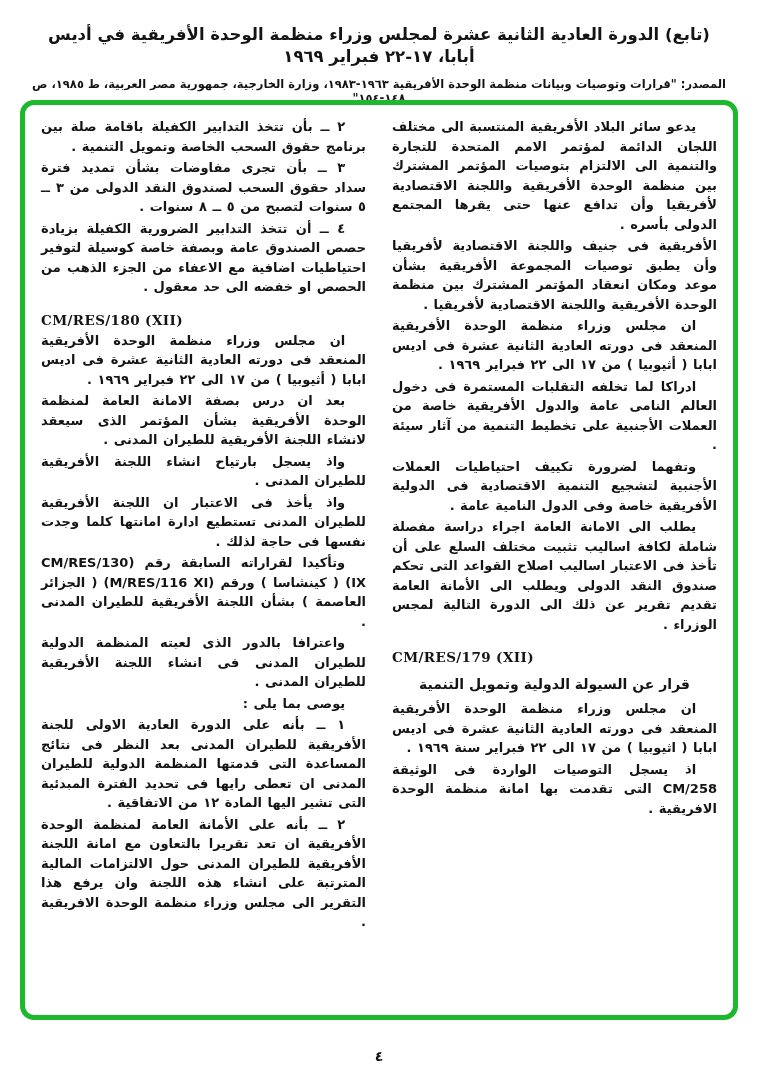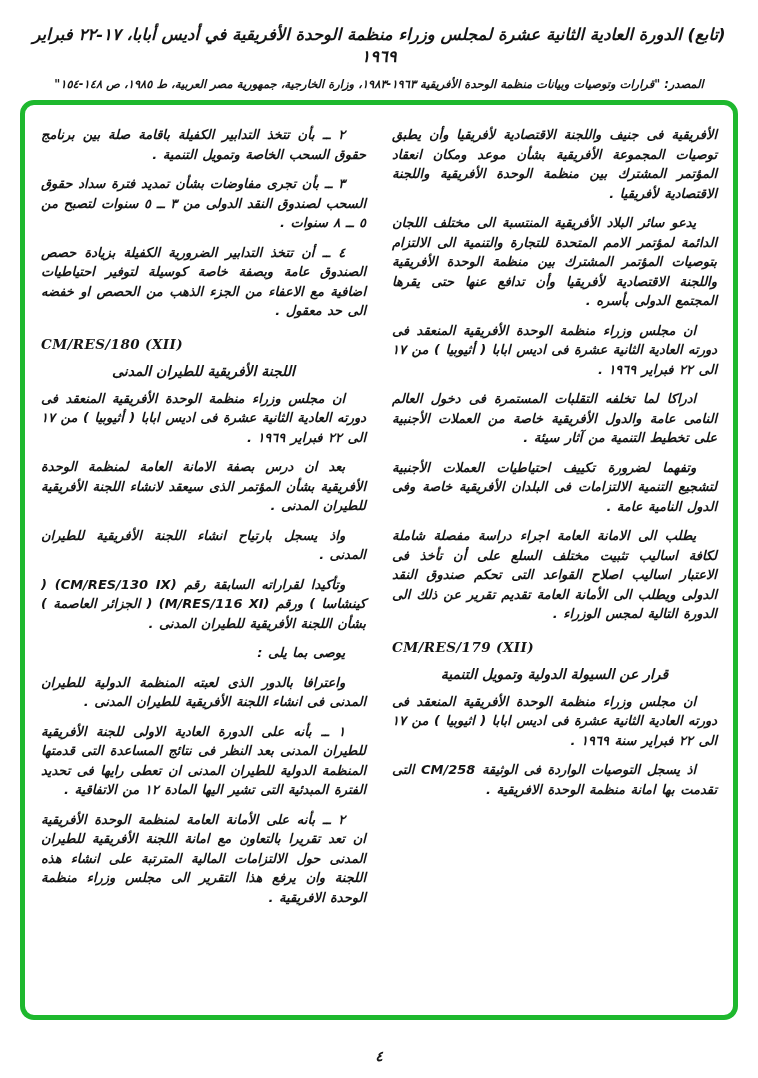--- a/index.html
+++ b/index.html
@@ -1,33 +1,33 @@
 <!DOCTYPE html>
 <html lang="ar"><head>
 <meta charset="utf-8">
 <style>
   html,body { margin:0; padding:0; background:#ffffff; }
   .page {
     position:relative; width:758px; height:1078px; background:#ffffff;
-    font-family:"DejaVu Sans", sans-serif; color:#141414; overflow:hidden;font-style:italic;
+    font-family:"DejaVu Sans", sans-serif; color:#141414; overflow:hidden;
   }
   header.doc-header { direction:rtl; text-align:center; padding-top:24px; }
   .hdr-title { font-size:16.5px; font-weight:bold; letter-spacing:0; line-height:1.35; padding:0 28px; }
   .hdr-source { font-size:11.5px; font-weight:bold; margin-top:8px; padding:0 26px; }
   .green-box {
     position:absolute; left:20px; top:100px; width:718px; height:920px;
     box-sizing:border-box; border:5px solid #1eb82e; border-radius:14px;
     padding:10px 16px 8px 16px; display:flex; direction:rtl; gap:26px; overflow:hidden;
     background:#ffffff;
   }
   .col { flex:1 1 0; direction:rtl; min-width:0; }
   .blk { margin:0; }
   .blk.para, .blk.para-flush {
     font-size:13px; font-weight:bold; line-height:1.5; text-align:justify;
-    margin:10px 0; text-indent:1.6em; word-spacing:1px;
+    margin:2px 0; text-indent:1.6em; word-spacing:1px;
   }
   .blk.para-flush { text-indent:0; }
   .blk.ref {
     direction:ltr; text-align:left; font-family:"DejaVu Serif", serif;
     font-weight:bold; font-size:13.5px; margin:15px 0 3px 0; letter-spacing:0.4px;
   }
   .blk.heading {
     text-align:center; font-size:14px; font-weight:bold; margin:11px 0 7px 0;
   }
   .page-number {
@@ -40,43 +40,43 @@
 
 <div class="page">
 
   <header class="doc-header">
     <div class="hdr-title">(تابع) الدورة العادية الثانية عشرة لمجلس وزراء منظمة الوحدة الأفريقية في أديس أبابا، ١٧-٢٢ فبراير ١٩٦٩</div>
     <div class="hdr-source">المصدر: "قرارات وتوصيات وبيانات منظمة الوحدة الأفريقية ١٩٦٣-١٩٨٣، وزارة الخارجية، جمهورية مصر العربية، ط ١٩٨٥، ص ١٤٨-١٥٤"</div>
   </header>
 
   <main class="green-box">
     <section class="col col-right">
+        <p class="blk para">يدعو سائر البلاد الأفريقية المنتسبة الى مختلف اللجان الدائمة لمؤتمر الامم المتحدة للتجارة والتنمية الى الالتزام بتوصيات المؤتمر المشترك بين منظمة الوحدة الأفريقية واللجنة الاقتصادية لأفريقيا وأن تدافع عنها حتى يقرها المجتمع الدولى بأسره .</p>
         <p class="blk para-flush">الأفريقية فى جنيف واللجنة الاقتصادية لأفريقيا وأن يطبق توصيات المجموعة الأفريقية بشأن موعد ومكان انعقاد المؤتمر المشترك بين منظمة الوحدة الأفريقية واللجنة الاقتصادية لأفريقيا .</p>
-        <p class="blk para">يدعو سائر البلاد الأفريقية المنتسبة الى مختلف اللجان الدائمة لمؤتمر الامم المتحدة للتجارة والتنمية الى الالتزام بتوصيات المؤتمر المشترك بين منظمة الوحدة الأفريقية واللجنة الاقتصادية لأفريقيا وأن تدافع عنها حتى يقرها المجتمع الدولى بأسره .</p>
         <p class="blk para">ان مجلس وزراء منظمة الوحدة الأفريقية المنعقد فى دورته العادية الثانية عشرة فى اديس ابابا ( أثيوبيا ) من ١٧ الى ٢٢ فبراير ١٩٦٩ .</p>
         <p class="blk para">ادراكا لما تخلفه التقلبات المستمرة فى دخول العالم النامى عامة والدول الأفريقية خاصة من العملات الأجنبية على تخطيط التنمية من آثار سيئة .</p>
-        <p class="blk para">وتفهما لضرورة تكييف احتياطيات العملات الأجنبية لتشجيع التنمية الالتزامات فى البلدان الأفريقية خاصة وفى الدول النامية عامة .</p>
+        <p class="blk para">وتفهما لضرورة تكييف احتياطيات العملات الأجنبية لتشجيع التنمية الاقتصادية فى الدولية الأفريقية خاصة وفى الدول النامية عامة .</p>
         <p class="blk para">يطلب الى الامانة العامة اجراء دراسة مفصلة شاملة لكافة اساليب تثبيت مختلف السلع على أن تأخذ فى الاعتبار اساليب اصلاح القواعد التى تحكم صندوق النقد الدولى ويطلب الى الأمانة العامة تقديم تقرير عن ذلك الى الدورة التالية لمجس الوزراء .</p>
         <div class="blk ref">CM/RES/179 (XII)</div>
         <h3 class="blk heading">قرار عن السيولة الدولية وتمويل التنمية</h3>
         <p class="blk para">ان مجلس وزراء منظمة الوحدة الأفريقية المنعقد فى دورته العادية الثانية عشرة فى اديس ابابا ( اثيوبيا ) من ١٧ الى ٢٢ فبراير سنة ١٩٦٩ .</p>
         <p class="blk para">اذ يسجل التوصيات الواردة فى الوثيقة CM/258 التى تقدمت بها امانة منظمة الوحدة الافريقية .</p>
       </section>
     <section class="col col-left">
         <p class="blk para">٢ ــ بأن تتخذ التدابير الكفيلة باقامة صلة بين برنامج حقوق السحب الخاصة وتمويل التنمية .</p>
         <p class="blk para">٣ ــ بأن تجرى مفاوضات بشأن تمديد فترة سداد حقوق السحب لصندوق النقد الدولى من ٣ ــ ٥ سنوات لتصبح من ٥ ــ ٨ سنوات .</p>
         <p class="blk para">٤ ــ أن تتخذ التدابير الضرورية الكفيلة بزيادة حصص الصندوق عامة وبصفة خاصة كوسيلة لتوفير احتياطيات اضافية مع الاعفاء من الجزء الذهب من الحصص او خفضه الى حد معقول .</p>
         <div class="blk ref">CM/RES/180 (XII)</div>
-        <h3 class="blk heading">اللجنة الأفريقية للطيران المدنى</h3>
         <p class="blk para">ان مجلس وزراء منظمة الوحدة الأفريقية المنعقد فى دورته العادية الثانية عشرة فى اديس ابابا ( أثيوبيا ) من ١٧ الى ٢٢ فبراير ١٩٦٩ .</p>
         <p class="blk para">بعد ان درس بصفة الامانة العامة لمنظمة الوحدة الأفريقية بشأن المؤتمر الذى سيعقد لانشاء اللجنة الأفريقية للطيران المدنى .</p>
         <p class="blk para">واذ يسجل بارتياح انشاء اللجنة الأفريقية للطيران المدنى .</p>
+        <p class="blk para">واذ يأخذ فى الاعتبار ان اللجنة الأفريقية للطيران المدنى تستطيع ادارة امانتها كلما وجدت نفسها فى حاجة لذلك .</p>
         <p class="blk para">وتأكيدا لقراراته السابقة رقم (CM/RES/130 IX) ( كينشاسا ) ورقم (M/RES/116 XI) ( الجزائر العاصمة ) بشأن اللجنة الأفريقية للطيران المدنى .</p>
+        <p class="blk para">واعترافا بالدور الذى لعبته المنظمة الدولية للطيران المدنى فى انشاء اللجنة الأفريقية للطيران المدنى .</p>
         <p class="blk para">يوصى بما يلى :</p>
-        <p class="blk para">واعترافا بالدور الذى لعبته المنظمة الدولية للطيران المدنى فى انشاء اللجنة الأفريقية للطيران المدنى .</p>
         <p class="blk para">١ ــ بأنه على الدورة العادية الاولى للجنة الأفريقية للطيران المدنى بعد النظر فى نتائج المساعدة التى قدمتها المنظمة الدولية للطيران المدنى ان تعطى رايها فى تحديد الفترة المبدئية التى تشير اليها المادة ١٢ من الاتفاقية .</p>
         <p class="blk para">٢ ــ بأنه على الأمانة العامة لمنظمة الوحدة الأفريقية ان تعد تقريرا بالتعاون مع امانة اللجنة الأفريقية للطيران المدنى حول الالتزامات المالية المترتبة على انشاء هذه اللجنة وان يرفع هذا التقرير الى مجلس وزراء منظمة الوحدة الافريقية .</p>
       </section>
   </main>
 
   <div class="page-number">٤</div>
 
 </div>
 
 </body></html>

